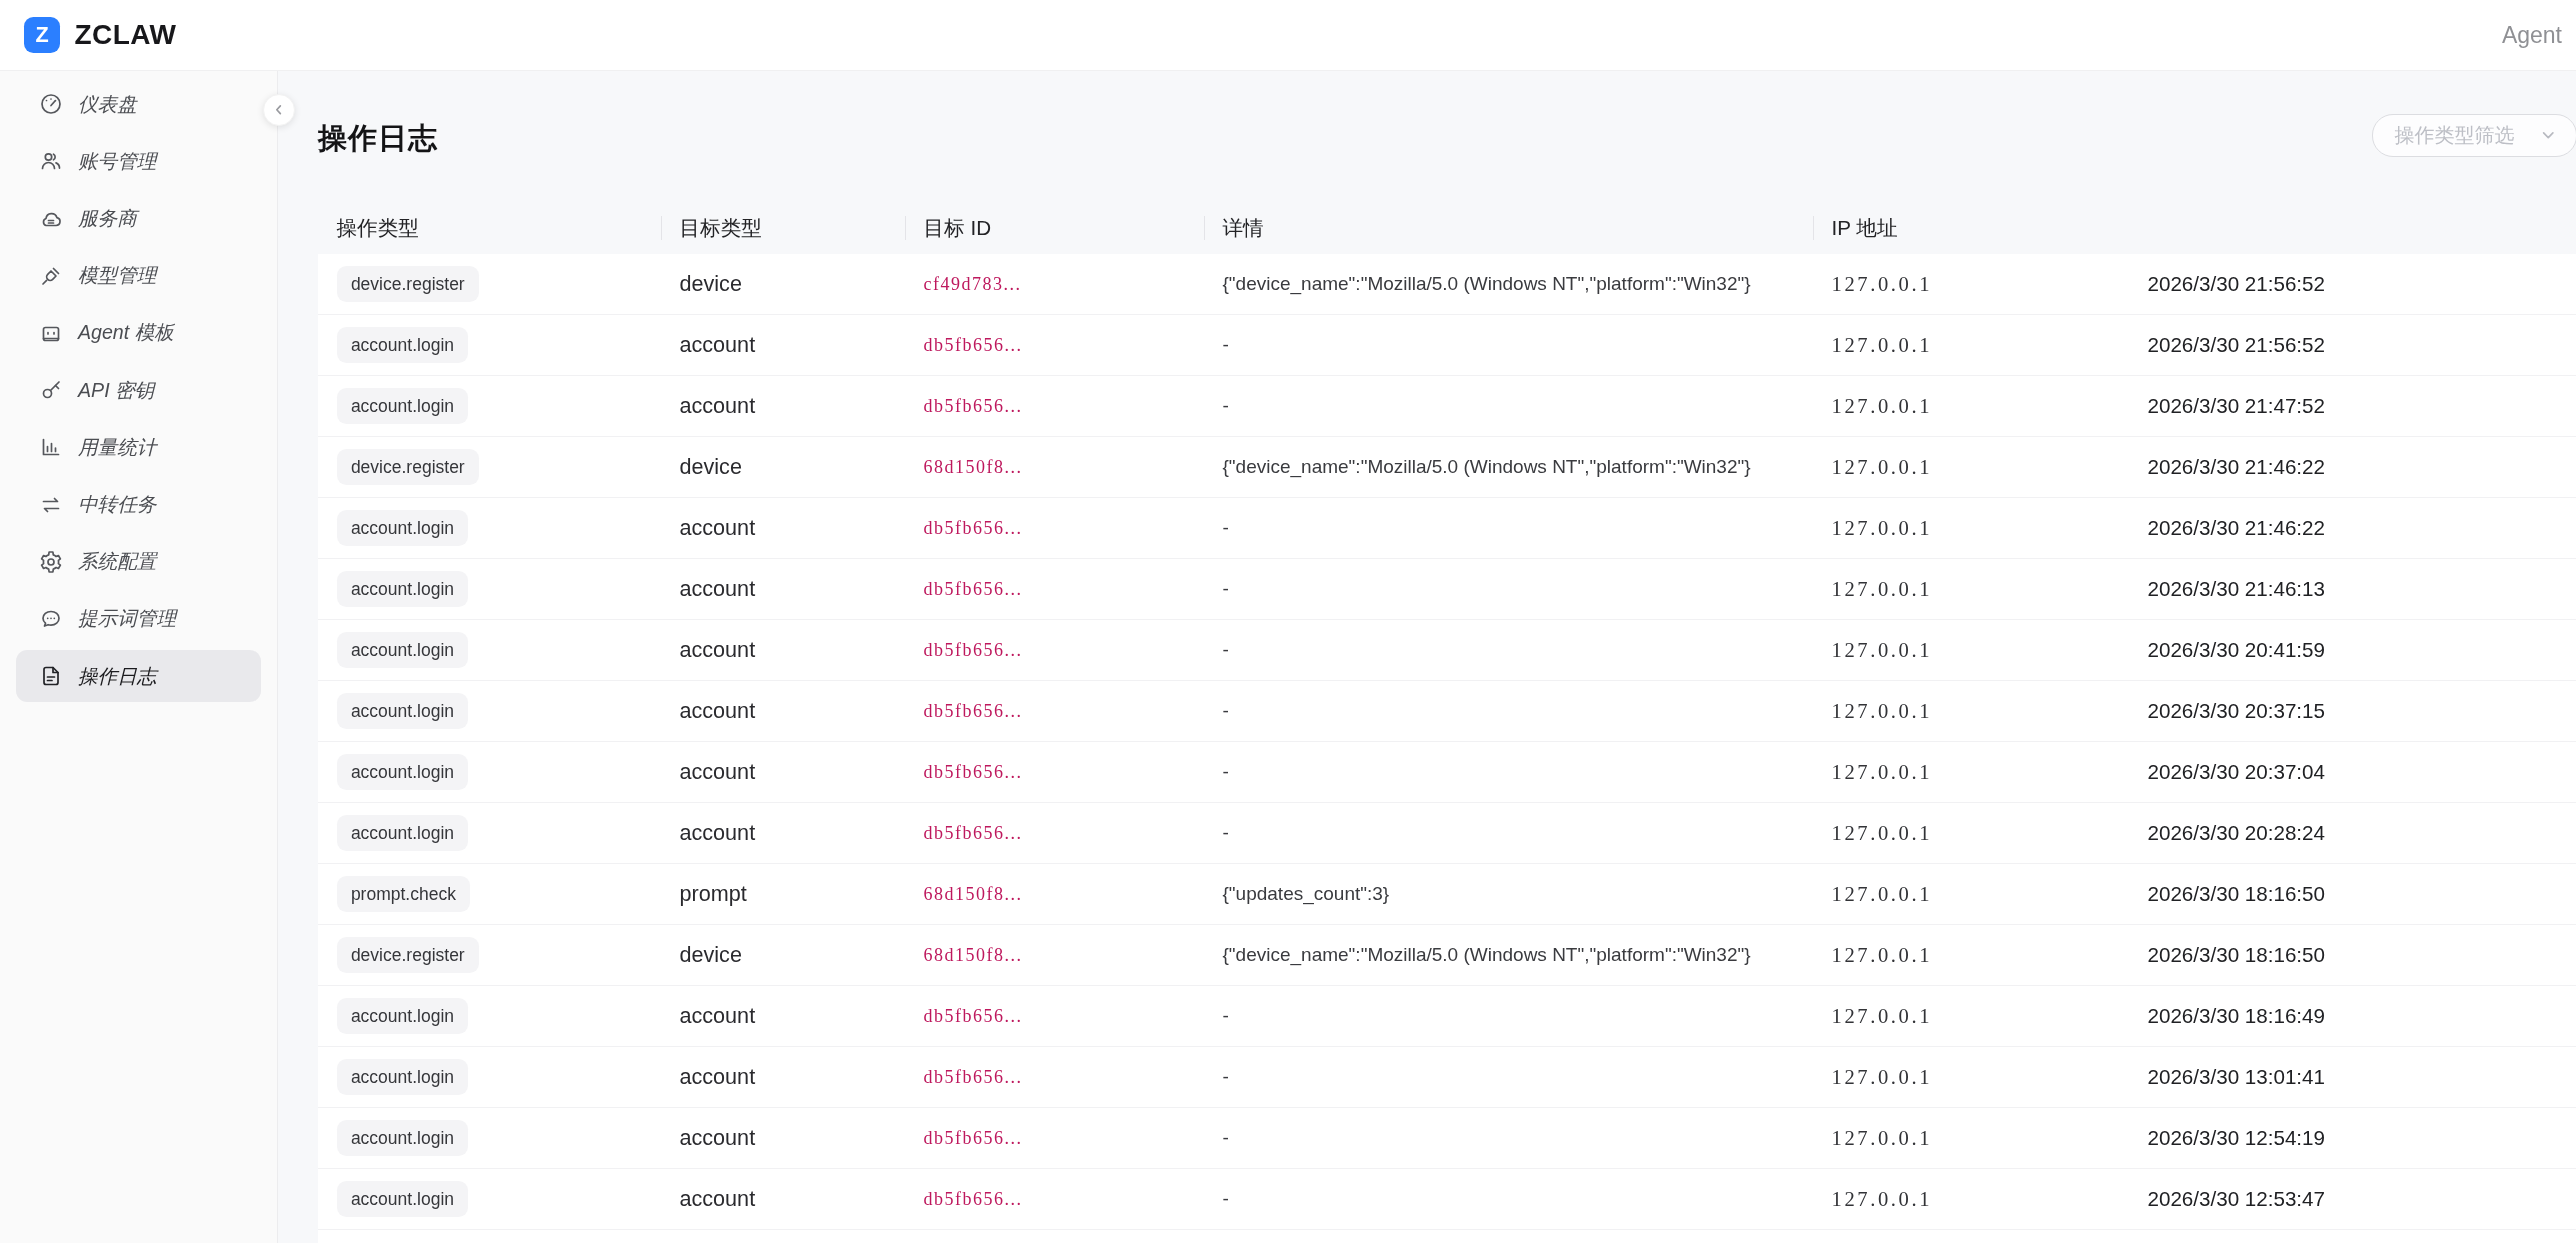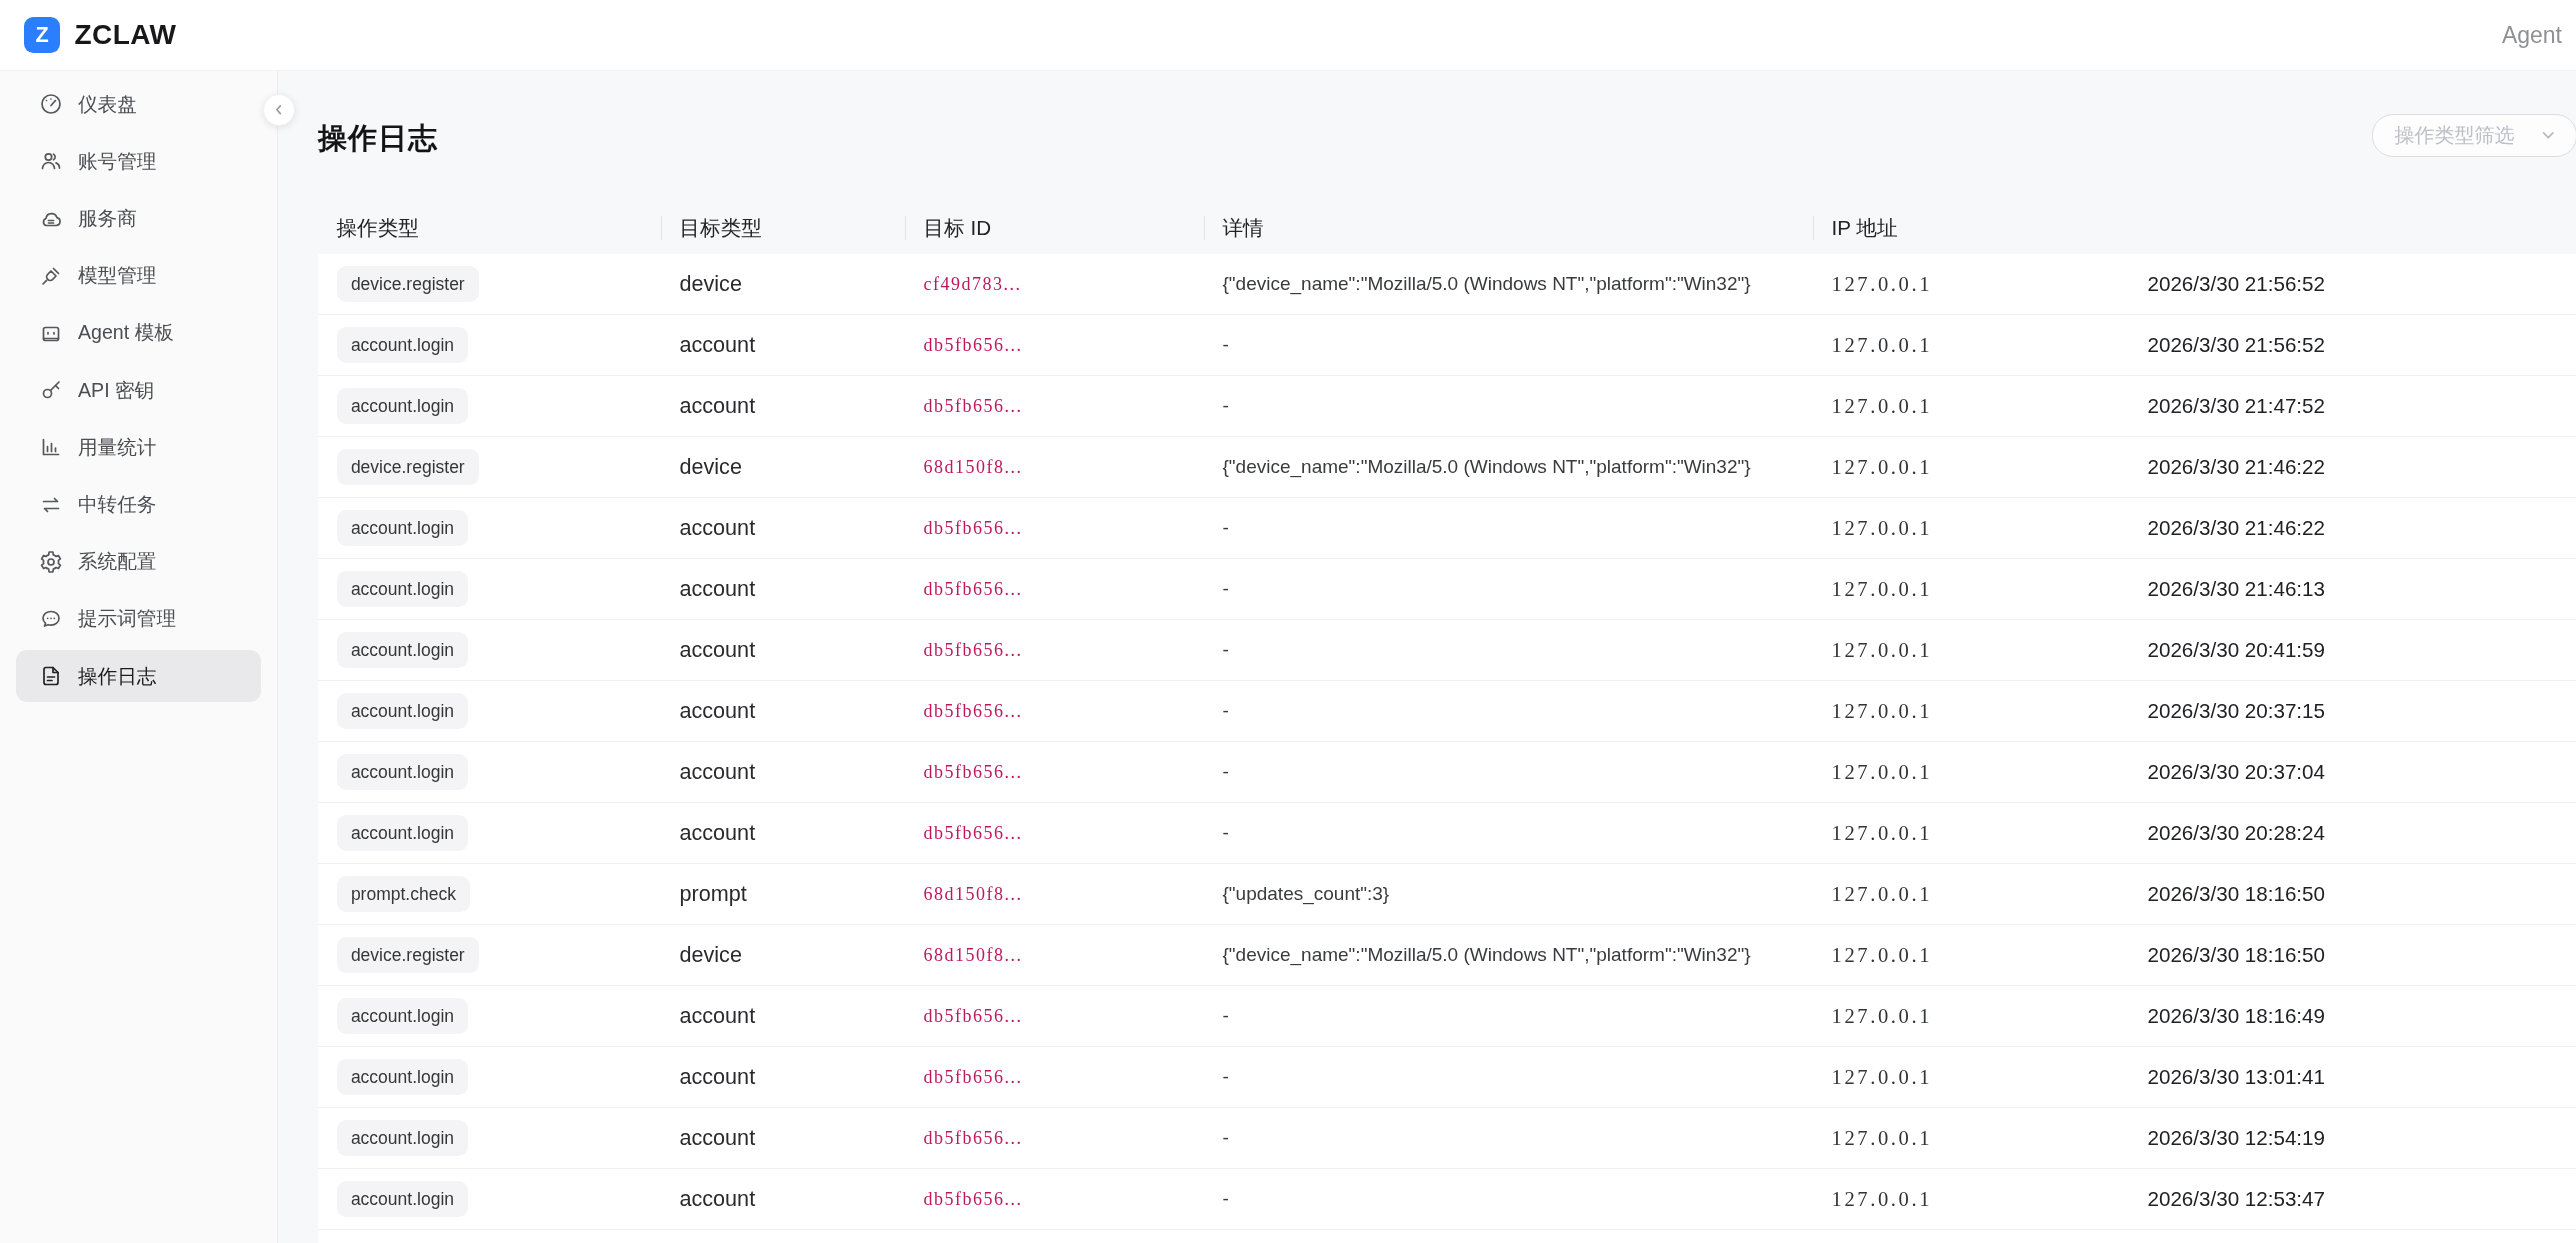--- a/index.html
+++ b/index.html
@@ -27,21 +27,21 @@
   .admin-label { font-size: 23px; color: #8f9094; margin-right: 52px; }
 
   
   .sidebar {
     position: absolute; top: 71px; left: 0; bottom: 0; width: 278px;
     background: #fafafa; border-right: 1px solid #ececee; padding-top: 7.2px; z-index: 10;
   }
   .side-item {
     width: 245px; height: 52px; margin: 0 0 5.2px 15.5px; border-radius: 11.3px;
     display: flex; align-items: center; padding: 0 0 0 23px;
-    color: #4b4d52; cursor: pointer;
+    color: #4b4d52; cursor: pointer; font-style: italic;
   }
   .side-item .icon { width: 24px; height: 24px; flex: 0 0 24px; color: #55575c; }
   .side-item .icon svg { width: 100%; height: 100%; display: block; }
   .side-item .lbl { margin-left: 15.5px; font-size: 19.6px; white-space: nowrap; }
   .side-item.active { background: #e9e9ec; color: #1b1b1e; }
   .side-item.active .icon { color: #222327; }
 
   .collapse-btn {
     position: absolute; left: 263px; top: 94px; width: 32px; height: 32px;
     border-radius: 50%; background: #ffffff; z-index: 30;

